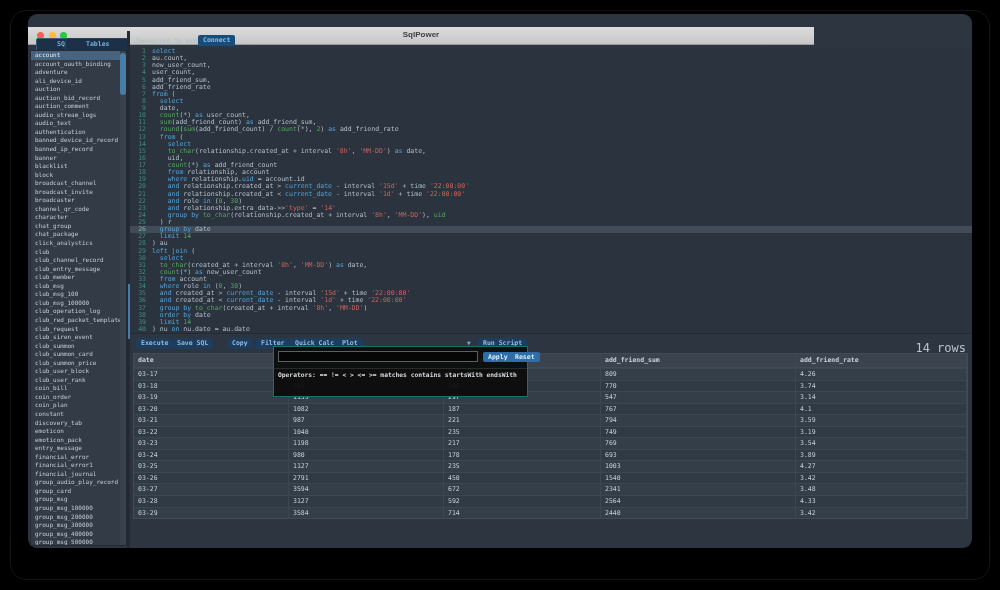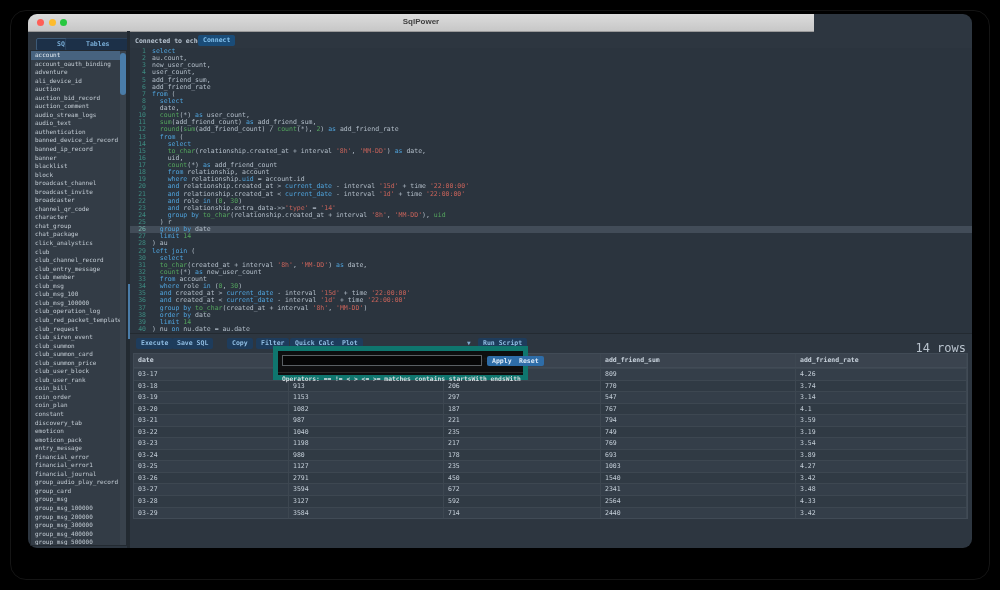--- a/index.html
+++ b/index.html
@@ -3,21 +3,21 @@
 <meta charset="utf-8">
 <style>
   html,body{margin:0;padding:0;background:#000;width:1000px;height:590px;overflow:hidden;
     font-family:"DejaVu Sans Mono","Liberation Mono",monospace;}
   .stage{position:absolute;left:0;top:0;width:1000px;height:590px;background:#000;}
   .backdrop-outline{position:absolute;left:10px;top:10px;width:978px;height:568px;
     border:1px solid #161616;border-radius:16px;}
   .window{position:absolute;left:28px;top:14px;width:944px;height:534px;background:#2d3640;
     border-radius:9px;overflow:hidden;box-shadow:0 6px 24px rgba(0,0,0,.8);}
   
-  .titlebar{position:absolute;left:0;top:0;width:786px;height:17px;
+  .titlebar{position:absolute;left:0;top:13px;width:786px;height:17px;
     background:linear-gradient(#dcdcdc,#c7c7c7);border-bottom:1px solid #9a9a9a;}
   .traffic{position:absolute;left:9px;top:5px;display:flex;gap:4.5px;}
   .light{width:7px;height:7px;border-radius:50%;}
   .light.red{background:#ff5f57;}.light.yellow{background:#febc2e;}.light.green{background:#28c840;}
   .win-title{position:absolute;left:0;top:3px;width:100%;text-align:center;font-size:8px;
     color:#3f3f3f;font-family:"Liberation Sans",sans-serif;font-weight:bold;}
   
   .conn-status{position:absolute;left:107px;top:23px;font-size:6.5px;font-weight:bold;color:#b6c2ce;}
   .btn{display:inline-block;background:#1e3c5c;color:#8fbce2;font-size:6.5px;font-weight:bold;
     padding:2px 5px;border-radius:2px;line-height:1;}
@@ -58,22 +58,22 @@
   .r-row{display:grid;grid-template-columns:155px 155px 157px 195px 171px;}
   .r-head{height:13px;line-height:13px;background:#3a434e;border-bottom:1px solid #414b56;}
   .r-head .cell{color:#c7d1db;font-weight:bold;}
   .r-data{height:11.55px;line-height:11.55px;}
   .r-data:nth-child(odd){background:#343e49;}
   .r-data:nth-child(even){background:#303a44;}
   .cell{font-size:6.5px;color:#c4ced8;padding-left:4px;border-right:1px solid #3d4751;
     white-space:nowrap;overflow:hidden;}
   .r-data .cell{border-top:1px solid #3d4751;}
   
-  .popup{position:absolute;left:245px;top:332px;width:255px;height:34px;background:rgba(12,12,12,.94);
-    z-index:30;border:5px solid #0f766e;box-sizing:border-box;}
+  .popup{position:absolute;left:245px;top:332px;width:255px;height:51px;background:rgba(12,12,12,.94);
+    z-index:30;border:1px solid #0f766e;box-sizing:border-box;}
   .popup-input{position:absolute;left:4px;top:4px;width:200px;height:11px;background:#060606;
     border:1px solid #5a5f63;box-sizing:border-box;color:#ddd;font-size:6.5px;padding:0 2px;
     font-family:"DejaVu Sans Mono",monospace;}
   .popup-btn{position:absolute;top:4.5px;background:#2e6da8;color:#dbe9f7;}
   .popup-apply{left:209px;}
   .popup-reset{left:236px;}
   .popup-sep{position:absolute;left:0;top:21px;width:100%;height:1px;background:#2a2a2a;}
   .popup-ops{position:absolute;left:4px;top:24px;font-size:6.3px;color:#d6dbdf;font-weight:bold;white-space:nowrap;}
 </style>
 </head>

